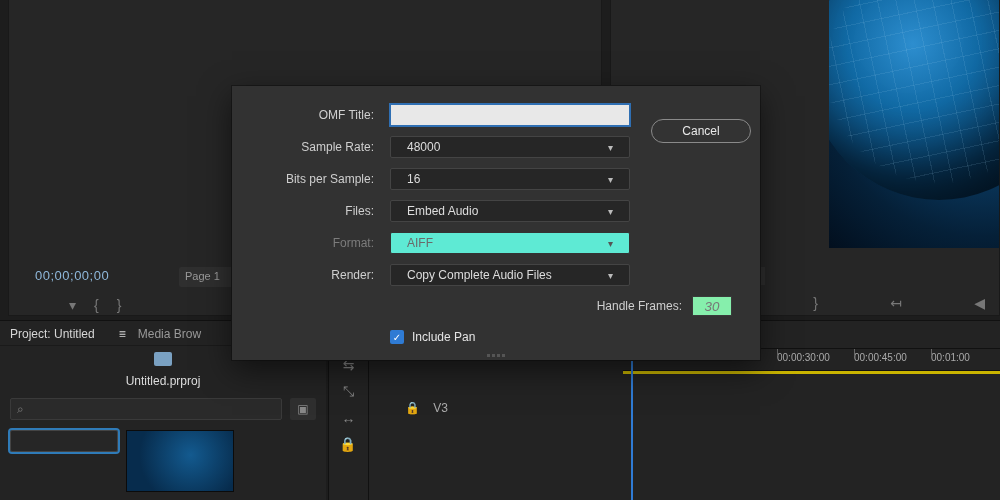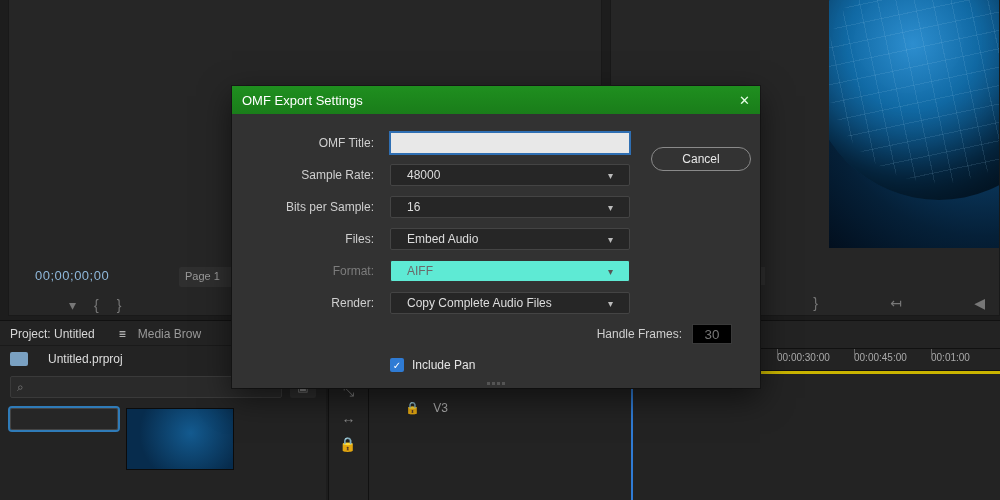--- a/index.html
+++ b/index.html
@@ -42,21 +42,21 @@
   .r-ctrls{ position:absolute; left:46px; bottom:4px; right:6px; display:flex; justify-content:space-between; color:#777; padding-right:8px;}
   .r-ctrls span{font-size:14px;}
 
   .lower-left {
     position:absolute; left:0; top:320px; width:326px; height:180px; background:#232323; border-top:1px solid #111;
   }
   .ll-tabs{ display:flex; gap:12px; padding:6px 10px 4px; color:#999; border-bottom:1px solid #1a1a1a;}
   .ll-tabs .tab{ display:flex; align-items:center; gap:24px;}
   .ll-tabs .tab.active{ color:#d6d6d6;}
   .ll-tabs .hamb{ font-size:12px;}
-  .ll-file{ display:flex; align-items:center; gap:20px; padding:6px 10px; color:#ddd;}
+  .ll-file{ display:flex; align-items:center; gap:8px; padding:6px 10px; color:#ddd;flex-direction:column;}
   .fileicon{ width:18px; height:14px; background:#7aa1c2; border-radius:2px; position:relative;}
   .searchrow{ display:flex; gap:8px; padding:4px 10px; align-items:center;}
   .searchrow .sbox{ flex:1; height:22px; background:#2a2a2a; border:1px solid #3a3a3a; border-radius:2px; display:flex; align-items:center; padding:0 6px; color:#777;}
   .searchrow .folderbtn{ width:26px; height:22px; background:#2f2f2f; border-radius:2px; display:flex; align-items:center; justify-content:center; color:#888;}
   .thumbs{ display:flex; gap:8px; padding:6px 10px;}
   .thumb{ width:108px; height:62px; background:radial-gradient(circle at 60% 40%, #135a8f 0%, #072c4d 70%); border:1px solid #0b0b0b; position:relative;}
   .thumb.sel{ outline:2px solid #2f7bb8;}
 
   .lower-mid{
     position:absolute; left:328px; top:320px; width:40px; height:180px; background:#232323; border-left:1px solid #111; border-top:1px solid #111;
@@ -102,21 +102,21 @@
   .sel .chev{ font-size:10px; color:#bbb;}
   .sel.dis .chev{ color:#555;}
   .btncol{ grid-column:3; grid-row:1 / span 2; display:flex; flex-direction:column; gap:8px; align-items:center; justify-content:flex-start;}
   .pillbtn{
     width:100px; height:24px; border:1px solid #8a8a8a; border-radius:12px; background:#333; color:#e8e8e8;
     display:flex; align-items:center; justify-content:center; font-size:12px;
   }
   .pillbtn.prim{ border-color:#cfcfcf;}
   .hf-row{ grid-column:1 / span 3; display:flex; justify-content:flex-end; gap:10px; align-items:center; padding-right:24px;}
   .hf-row .lbl{ text-align:right;}
-  .hf-in{ width:40px; height:20px; background:#000000; border:1px solid #3a3a3a; color:#777; text-align:center;}
+  .hf-in{ width:40px; height:20px; background:#86efac; border:1px solid #3a3a3a; color:#777; text-align:center;font-style:italic;}
   .chk-row{ grid-column:2; display:flex; align-items:center; gap:8px; color:#e4e4e4; padding-top:4px;}
   .chkbx{ width:14px; height:14px; background:#2f7bd4; border-radius:2px; display:flex; align-items:center; justify-content:center; color:#fff; font-size:10px;}
 
   .drag-dots{ position:absolute; left:50%; bottom:3px; transform:translateX(-50%); display:flex; gap:2px;}
   .drag-dots i{ width:3px; height:3px; background:#555;}
 </style>
 </head>
 <body>
 
 <div class="app">
@@ -199,24 +199,20 @@
     </div>
     <div class="yellowbar"></div>
     <div class="playhead"></div>
     <div class="tracklabel">
       <span class="lockic">🔒</span>
       <span>V3</span>
     </div>
   </div>
 
   <div class="dialog">
-    <div class="dlg-title">
-      <span>OMF Export Settings</span>
-      <span class="close">✕</span>
-    </div>
     <div class="dlg-body">
 
       <div class="lbl">OMF Title:</div>
       <input class="txt-in" value="" style="">
       <div class="btncol">
         <div class="pillbtn">Cancel</div>
       </div>
 
       <div class="lbl">Sample Rate:</div>
       <div class="sel">

